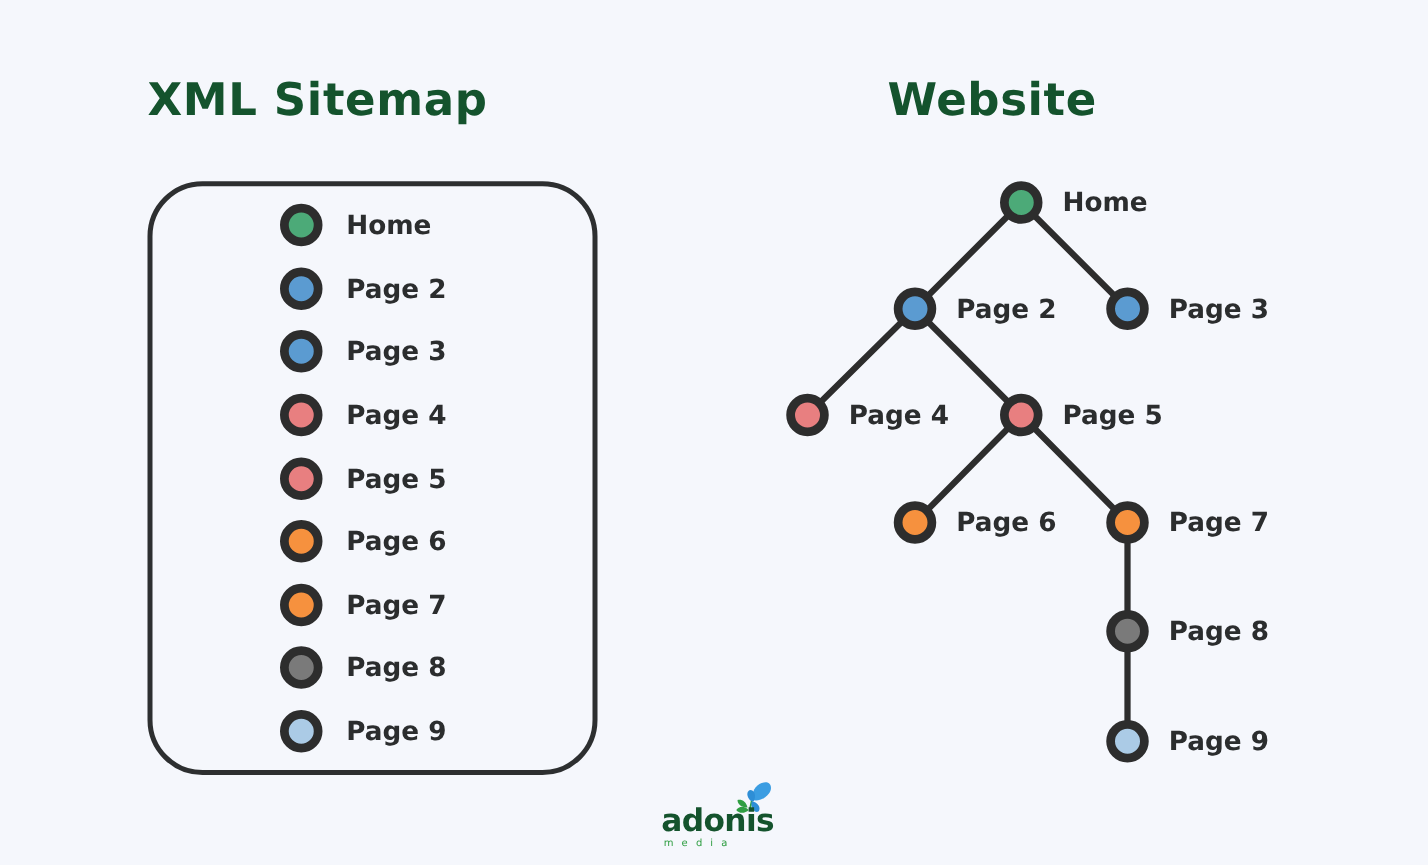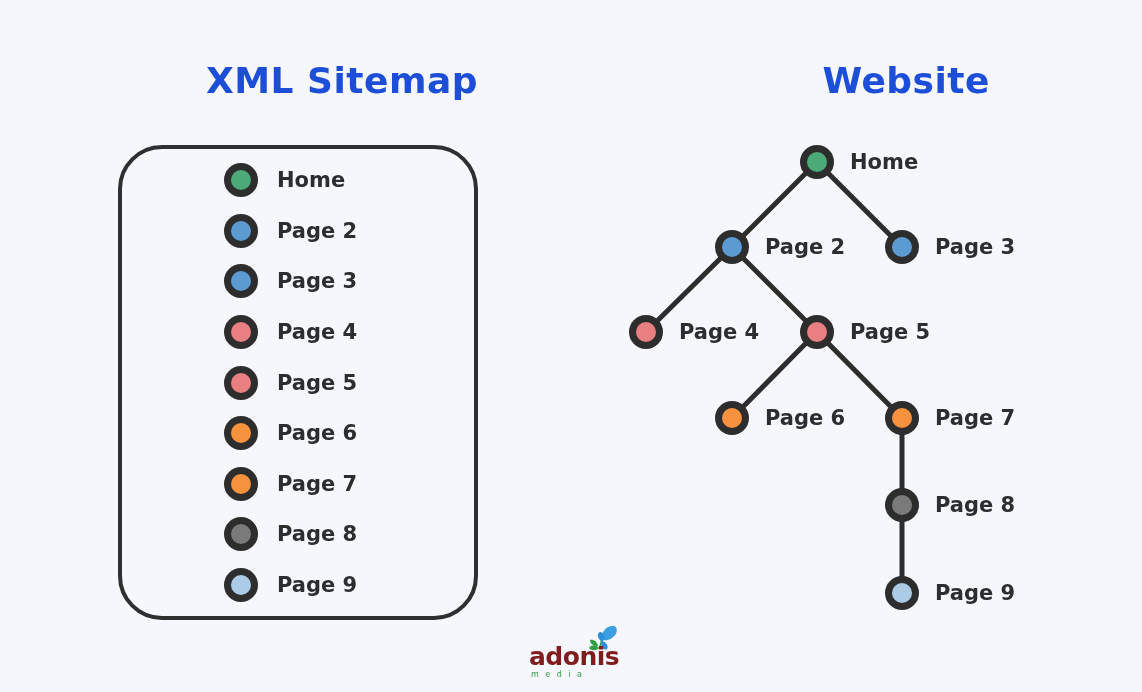--- a/index.html
+++ b/index.html
@@ -13,25 +13,25 @@
     background:#f5f7fc;
     overflow:hidden;
   }
   .title{
     position:absolute;
     top:60px;
     margin:0;
     font-size:36px;
     font-weight:800;
     letter-spacing:0.5px;
-    color:#1d4ed8;
-    text-align:right;
+    color:#14532d;
+    text-align:left;
   }
   .title-left{left:118px;width:360px;}
-  .title-right{left:690px;width:300px;}
+  .title-right{left:710px;width:300px;}
 
   
   .legend-box{
     position:absolute;
     left:118px;top:145px;
     width:360px;height:475px;
     box-sizing:border-box;
     border:4px solid #2d2f30;
     border-radius:44px;
     display:flex;
@@ -88,21 +88,21 @@
     position:absolute;
     left:529px;top:626px;
     width:90px;height:60px;
   }
   .logo-name{
     position:absolute;
     left:0;top:18px;
     font-size:25px;
     font-weight:700;
     letter-spacing:-0.5px;
-    color:#7f1d1d;
+    color:#14532d;
     line-height:1;
   }
   .logo-tagline{
     position:absolute;
     left:2px;top:44px;
     font-size:8px;
     font-weight:400;
     letter-spacing:6.5px;
     color:#2f9e42;
   }

